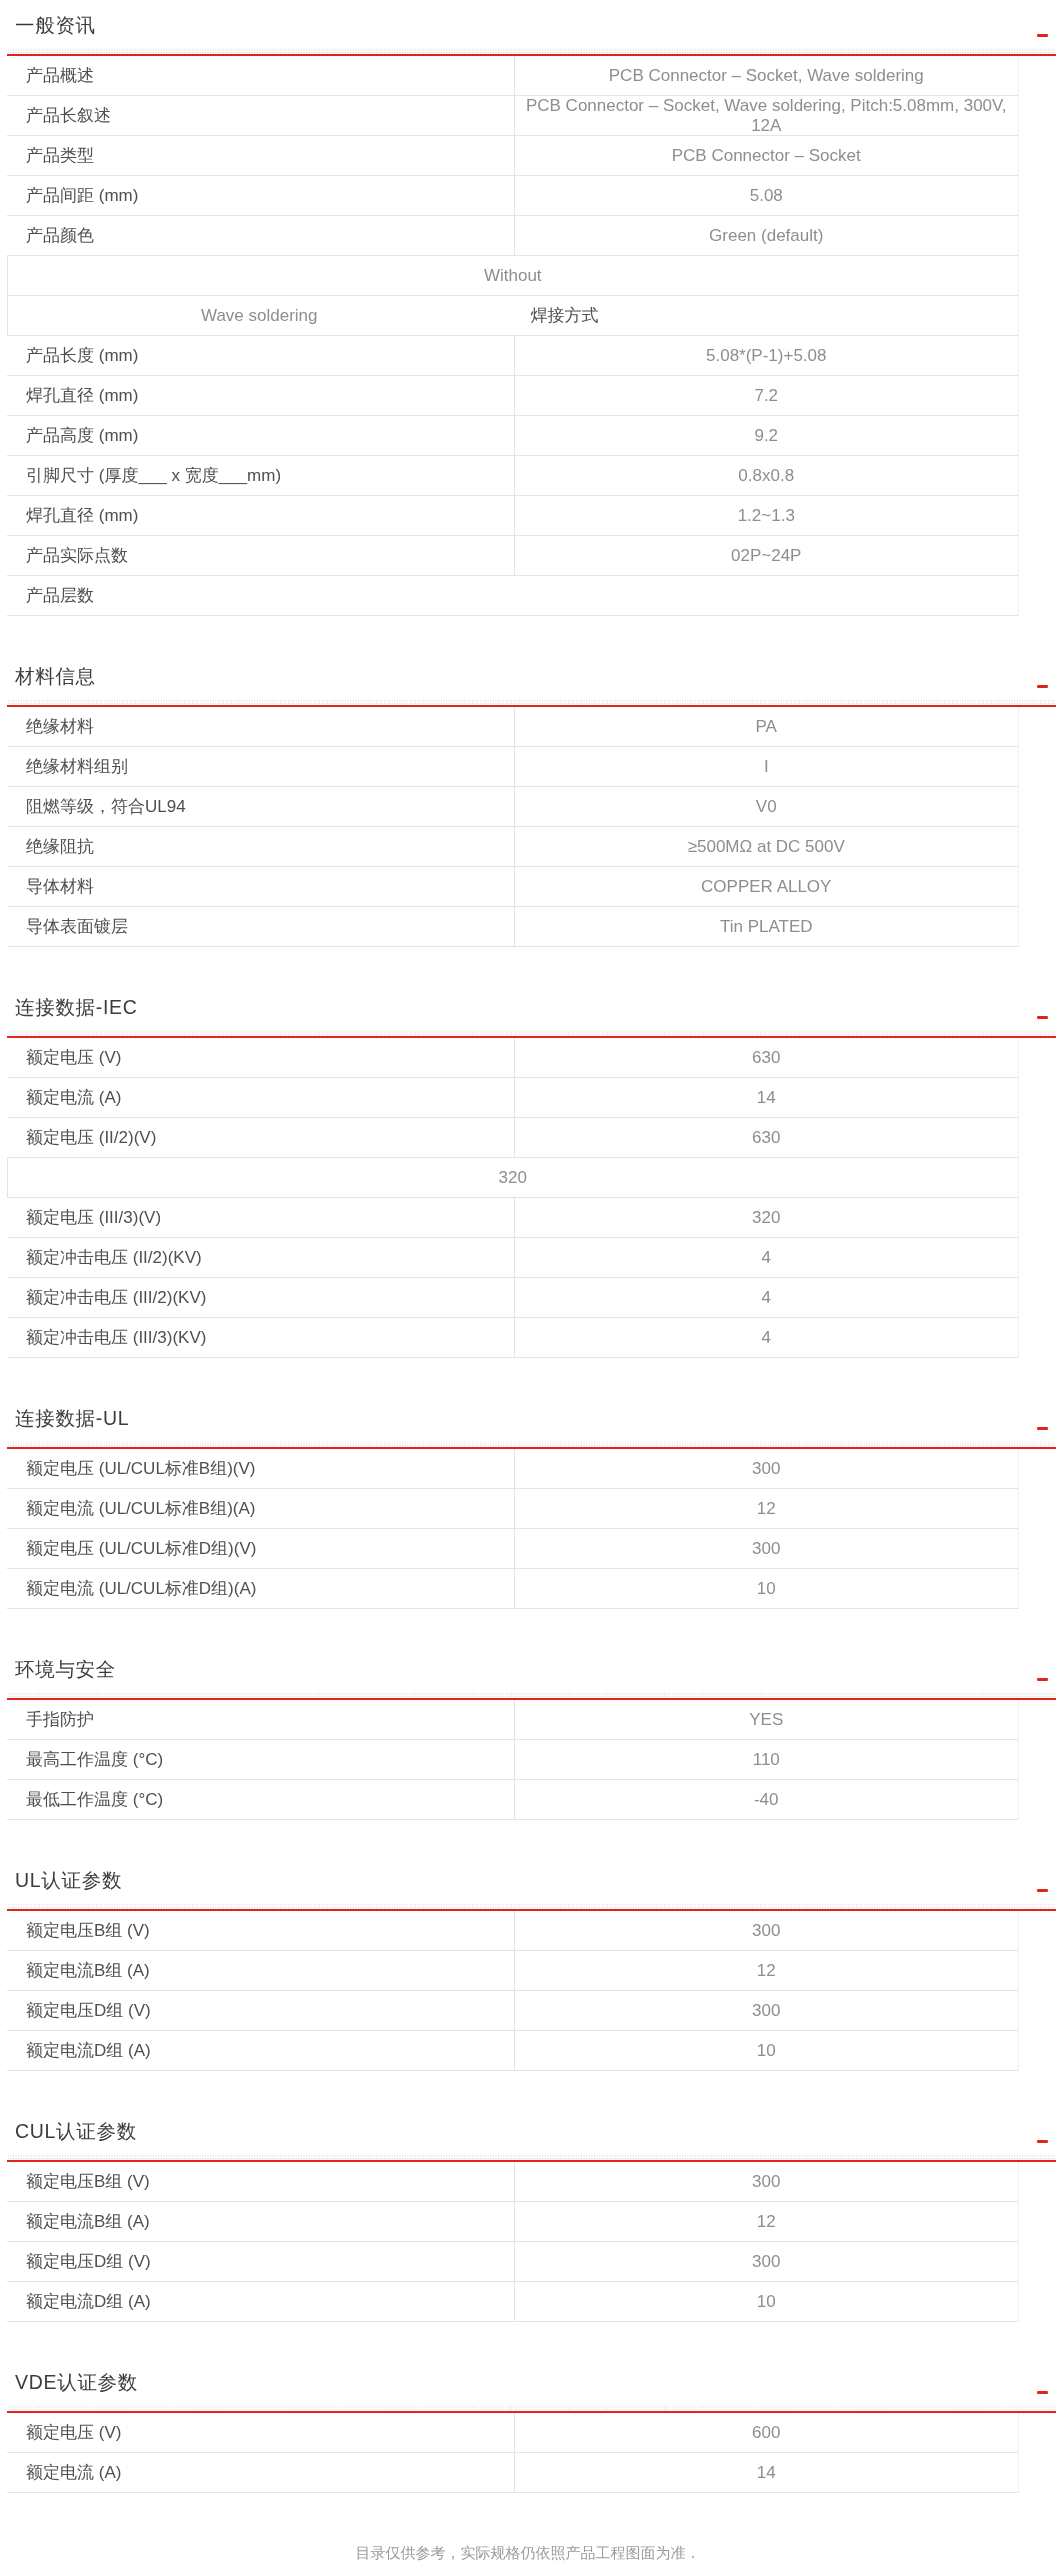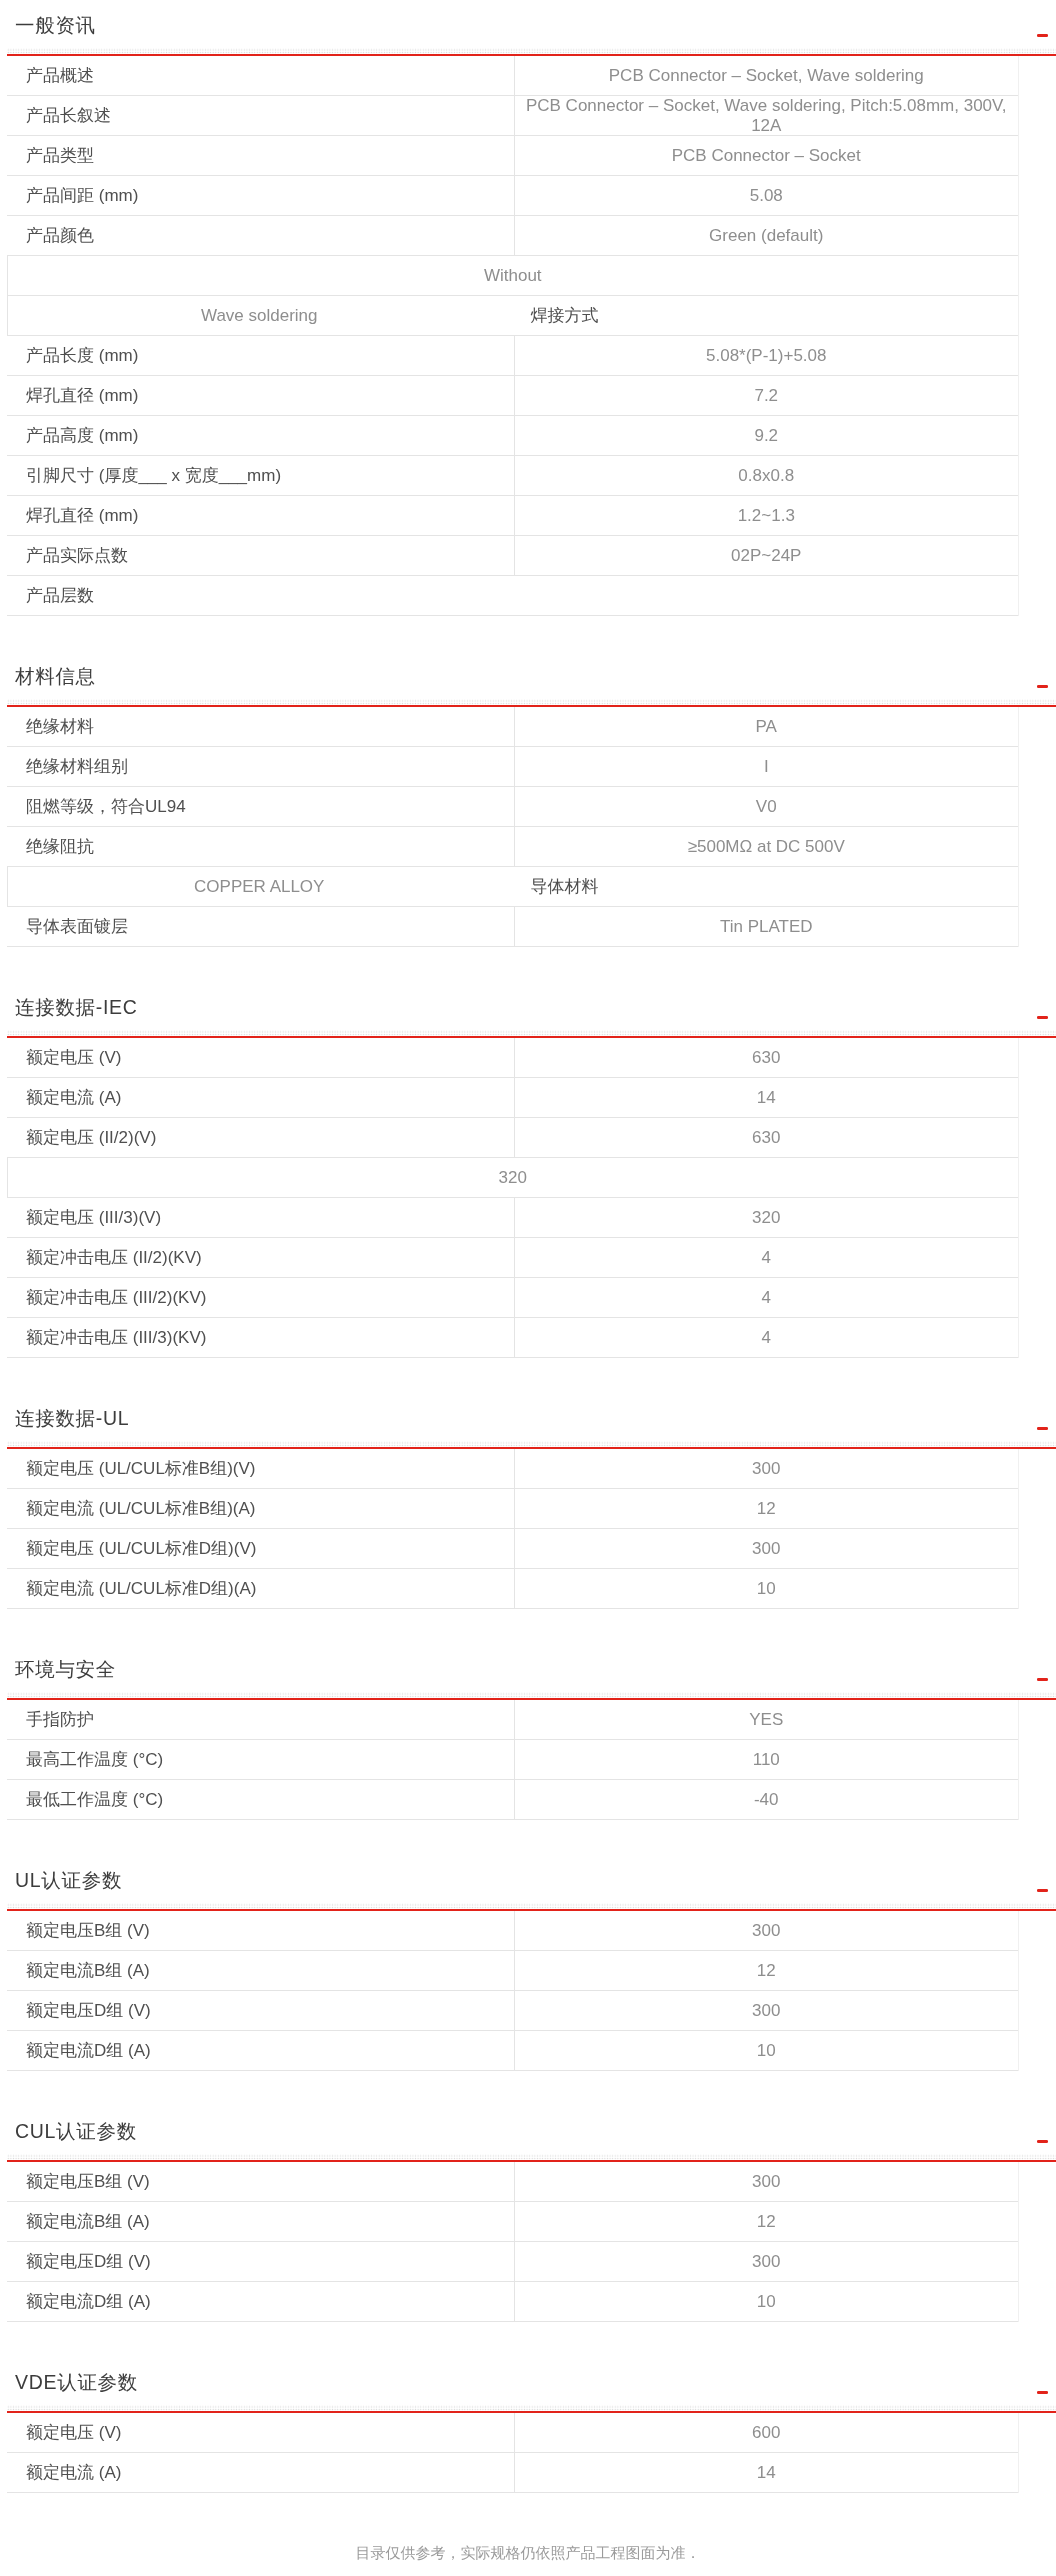--- a/index.html
+++ b/index.html
@@ -206,22 +206,22 @@
     <div class="cell cell-label">阻燃等级，符合UL94</div>
     <div class="cell cell-value">V0</div>
   </div>
 
   <div class="spec-row">
     <div class="cell cell-label">绝缘阻抗</div>
     <div class="cell cell-value">≥500MΩ at DC 500V</div>
   </div>
 
   <div class="spec-row">
+    <div class="cell cell-label">导体材料</div>
     <div class="cell cell-value">COPPER ALLOY</div>
-    <div class="cell cell-label">导体材料</div>
   </div>
 
   <div class="spec-row">
     <div class="cell cell-label">导体表面镀层</div>
     <div class="cell cell-value">Tin PLATED</div>
   </div>
 </div>
   </section>
 
   <section class="spec-section">

